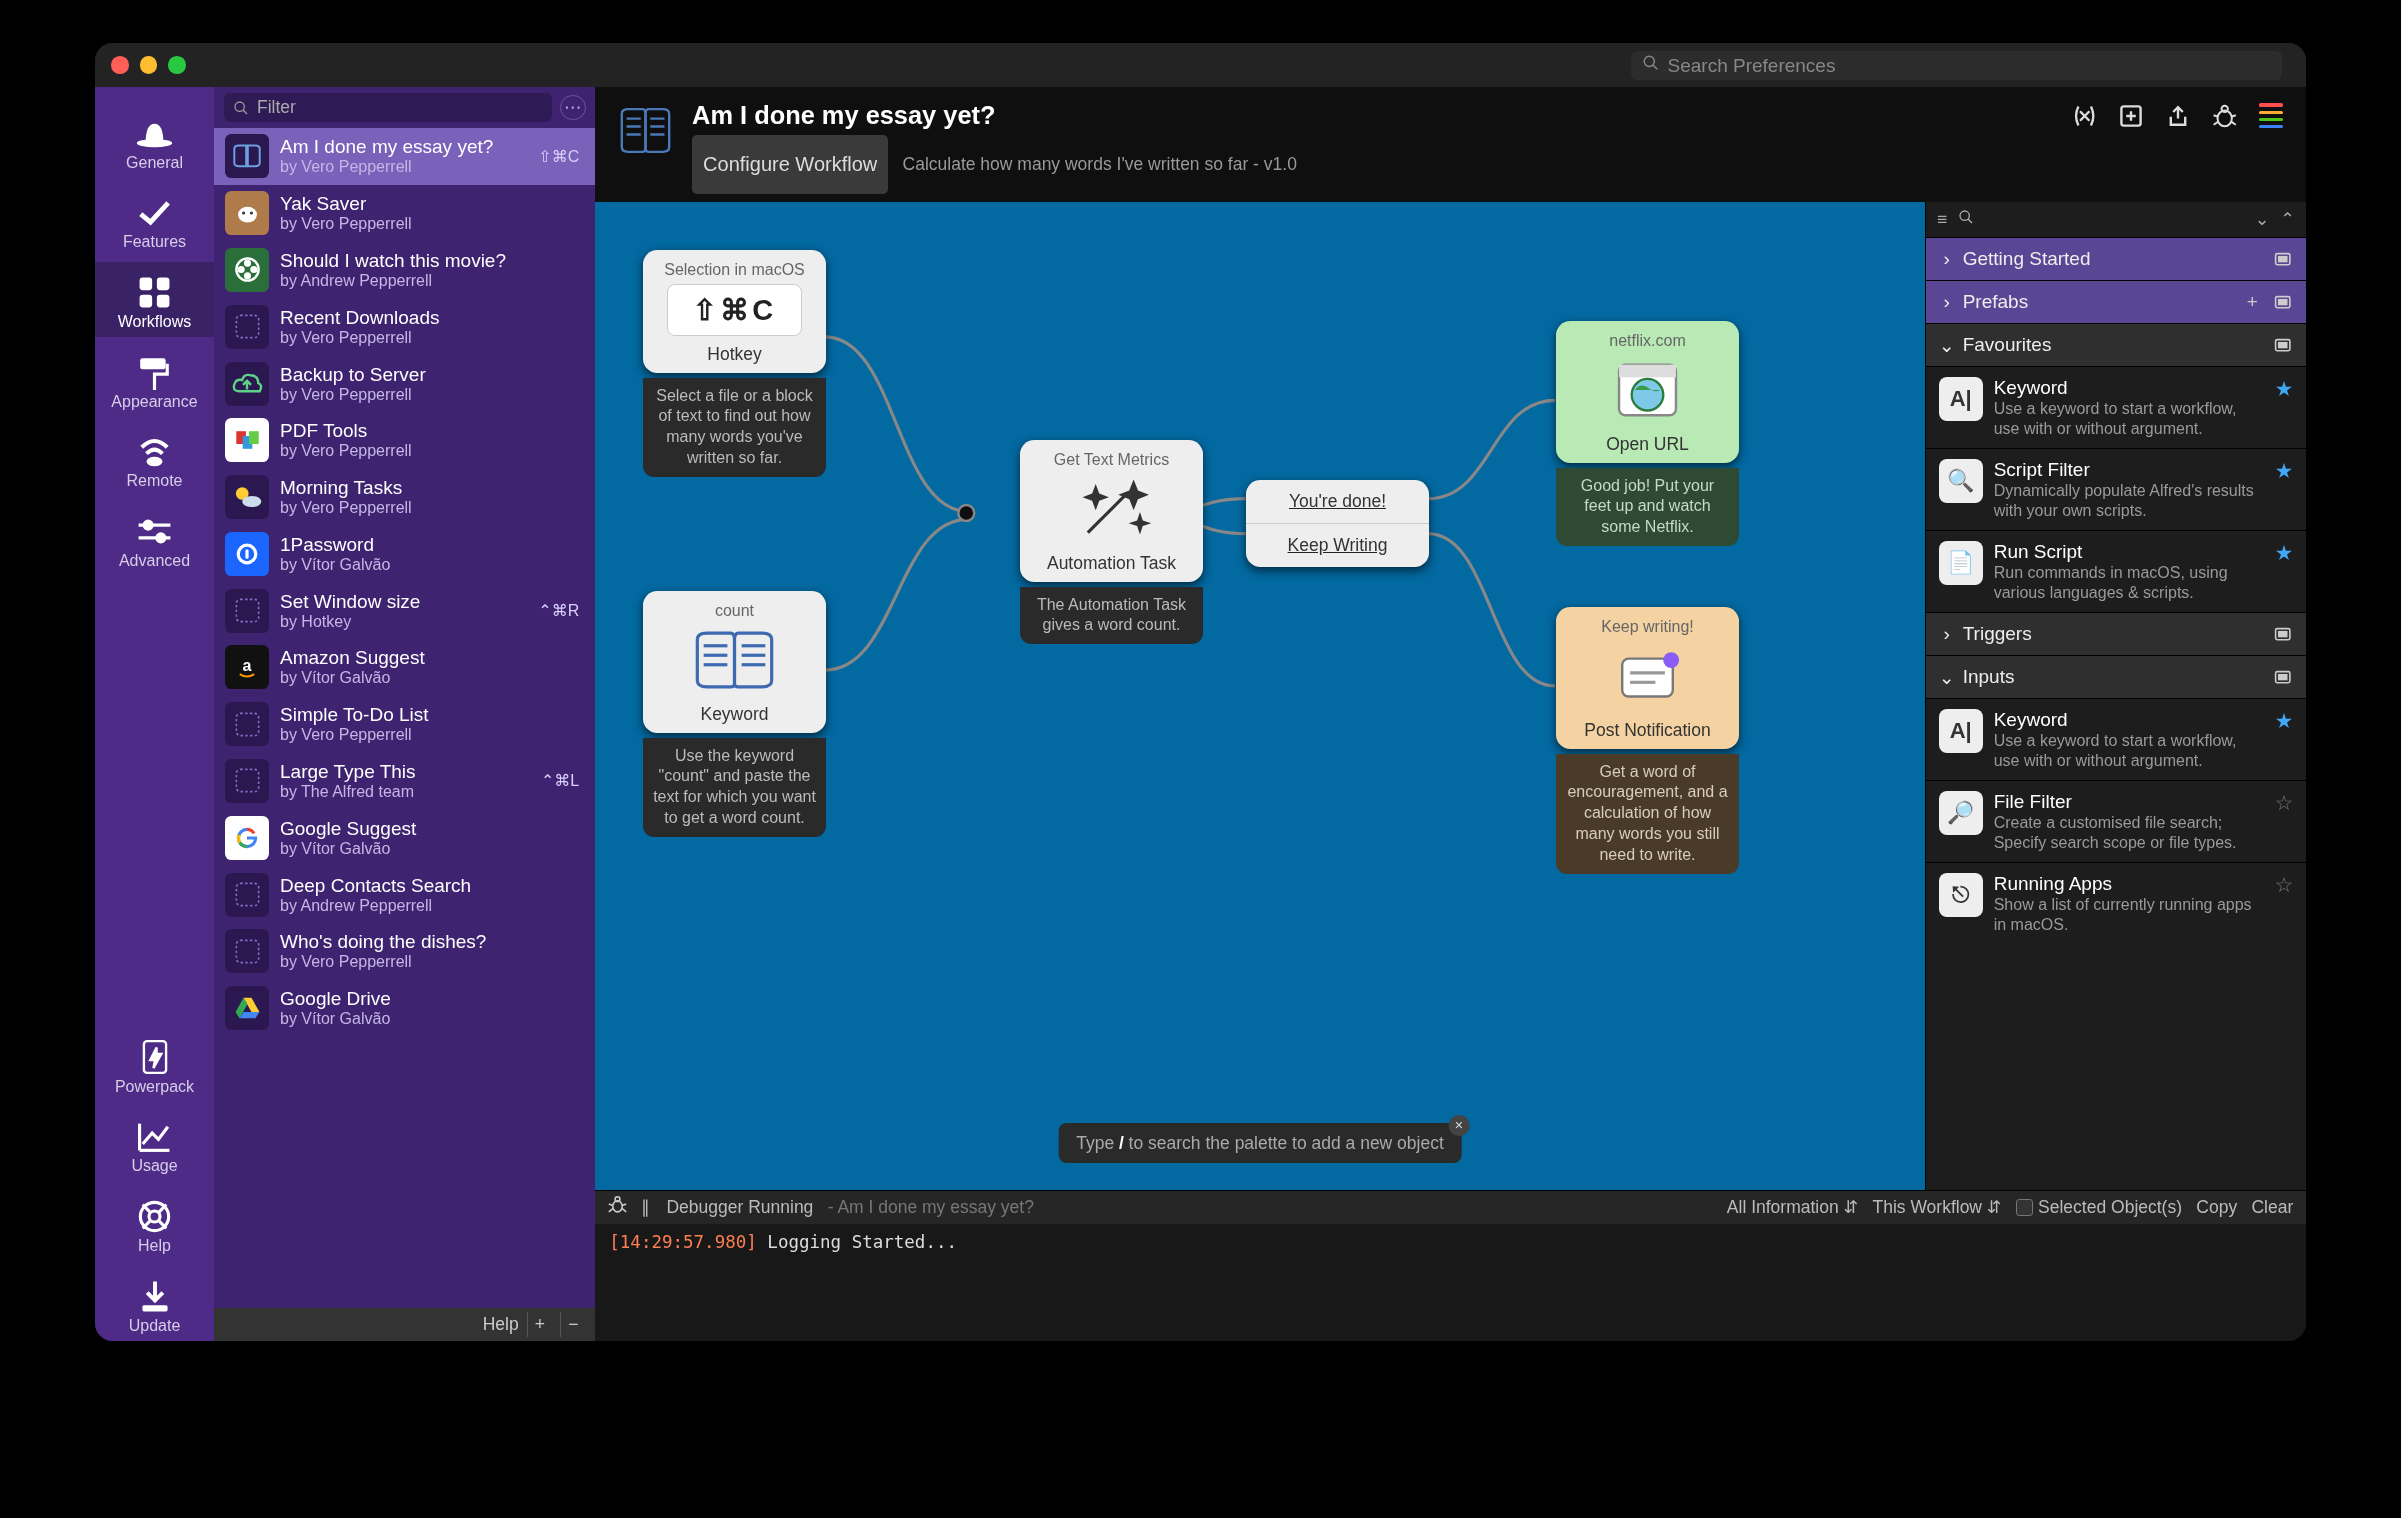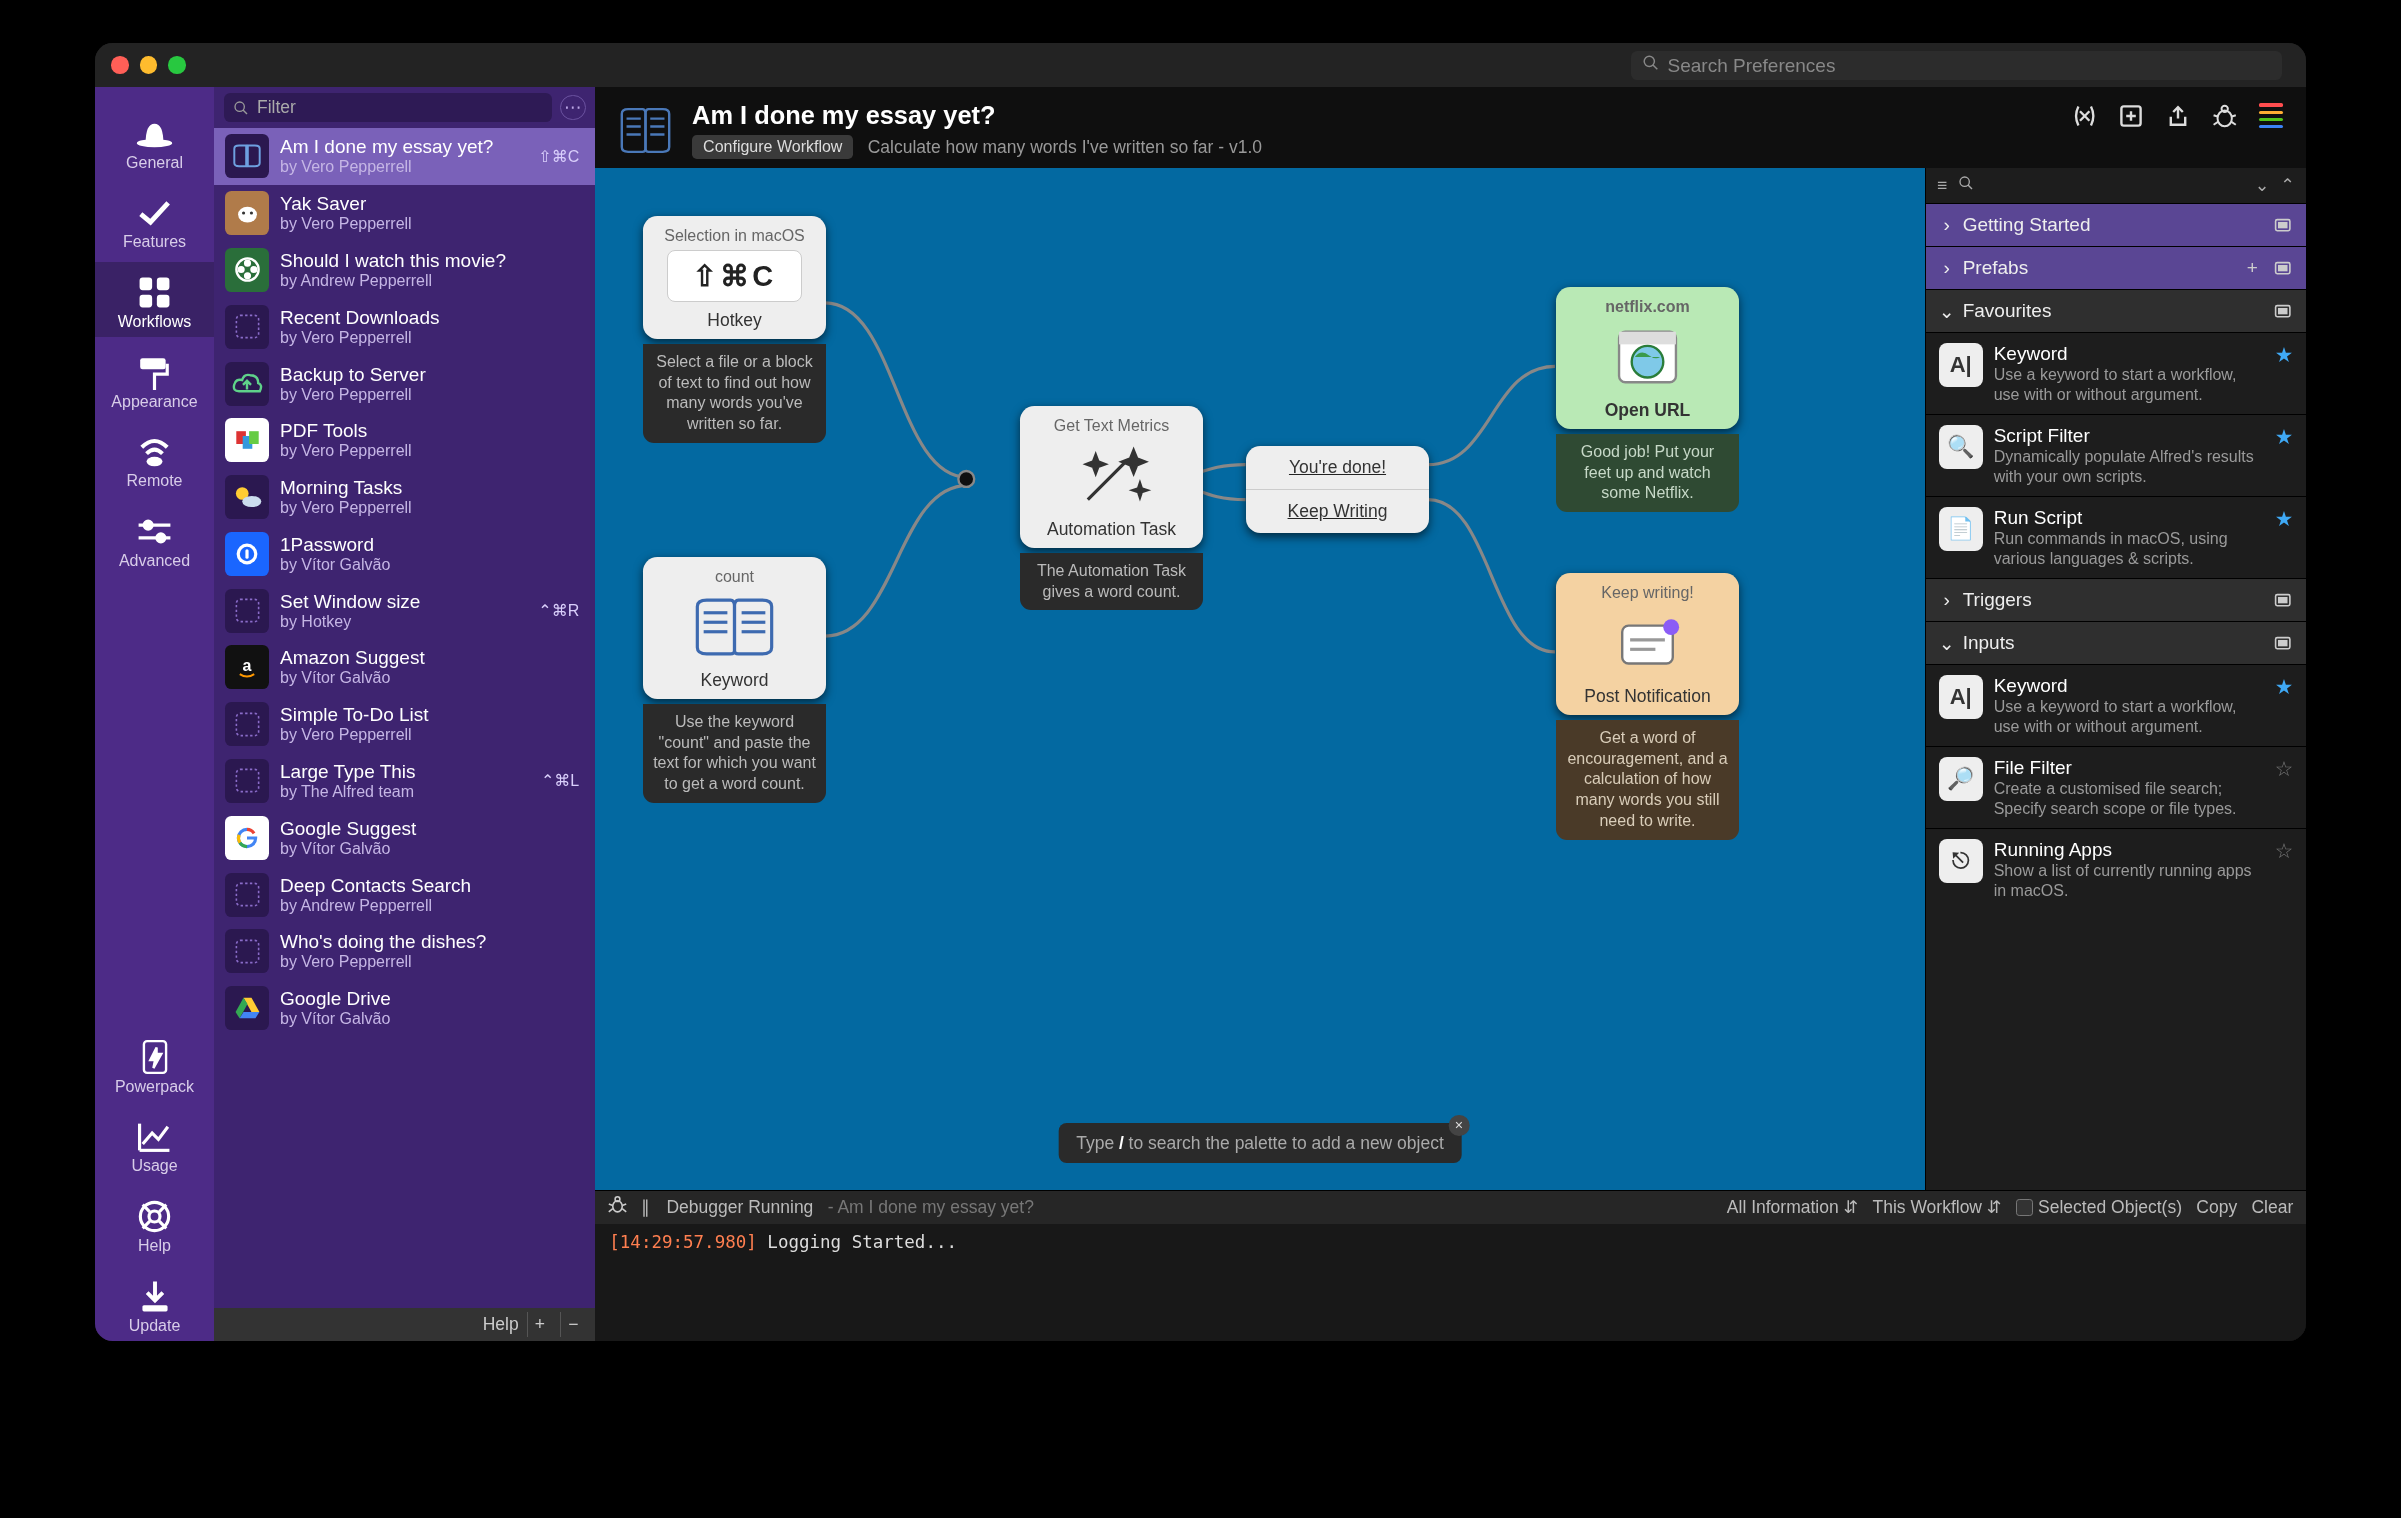--- a/index.html
+++ b/index.html
@@ -92,21 +92,21 @@
 
   
   .main { flex:1; display:flex; flex-direction:column; background:#0f0f0f; position:relative; min-width:0;}
   .hdr {
     display:flex; align-items:flex-start; padding:14.3px 20.6px 8px; gap:17.5px;
   }
   .hdr-ico{width:59px;height:59px;display:flex;align-items:center;justify-content:center;}
   .hdr-txt{flex:1;}
   .hdr-title{font-size:25.4px;font-weight:600;color:#fff;}
   .hdr-sub{display:flex;align-items:center;gap:14.3px;margin-top:4.8px;}
-  .badge{background:#3a3a3a;color:#ddd;font-size:16px;padding:3px 11px;border-radius:4.8px;}
+  .badge{background:#3a3a3a;color:#ddd;font-size:20px;padding:18px 11px;border-radius:4.8px;}
   .hdr-desc{font-size:17.5px;color:#999;}
   .hdr-actions{display:flex;gap:17.5px;align-items:center;color:#ddd;}
   .hdr-actions .ic{width:29px;height:29px;display:flex;align-items:center;justify-content:center;cursor:pointer;}
   .burger{display:flex;flex-direction:column;gap:4px;}
   .burger span{width:24px;height:3.2px;border-radius:1.6px;}
   .b1{background:#ff4d4f;}.b2{background:#ffad33;}.b3{background:#52c41a;}.b4{background:#3b82f6;}
 
   .canvas-wrap{flex:1;display:flex;min-height:0;}
   .canvas{flex:1;position:relative;background:#0369a1;}
 
@@ -156,21 +156,21 @@
     width:135px;height:52px;background:#fff;border:0.8px solid #ccc;border-radius:8px;
     display:flex;align-items:center;justify-content:center;font-size:29px;font-weight:600;letter-spacing:3.2px;
   }
   .tile .bigimg{width:95px;height:71px;display:flex;align-items:center;justify-content:center;}
   .tile .name{font-size:17.5px;color:#333;margin-top:8px;}
   .note{
     margin-top:4.8px;width:183px;background:#2a2a2a;color:#bbb;
     font-size:16px;text-align:center;padding:8px 9.5px;border-radius:0 0 11px 11px;
     line-height:1.3;
   }
-  .tile.green{background:#b9e9b5;font-weight:bold;}
+  .tile.green{background:#b9e9b5;}
   .note.green{background:#2f4a33;color:#c7d9c8;}
   .tile.orange{background:#f4d2a2;}
   .note.orange{background:#4a3a28;color:#d9cdb9;}
   .cond{
     position:absolute;width:183px;background:#eee;color:#222;border-radius:14.3px;
     box-shadow:0 3.2px 9.5px rgba(0,0,0,.6);overflow:hidden;
   }
   .cond .row{padding:11px 0;text-align:center;font-size:17.5px;color:#333;}
   .cond .row+.row{border-top:0.8px solid #ccc;}
 

